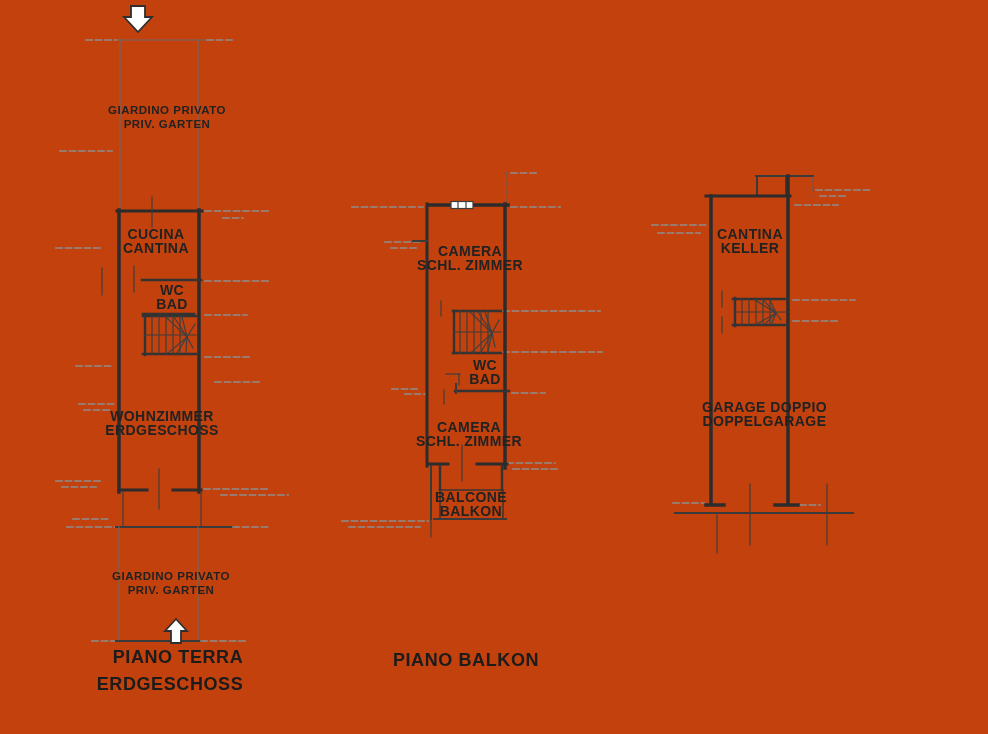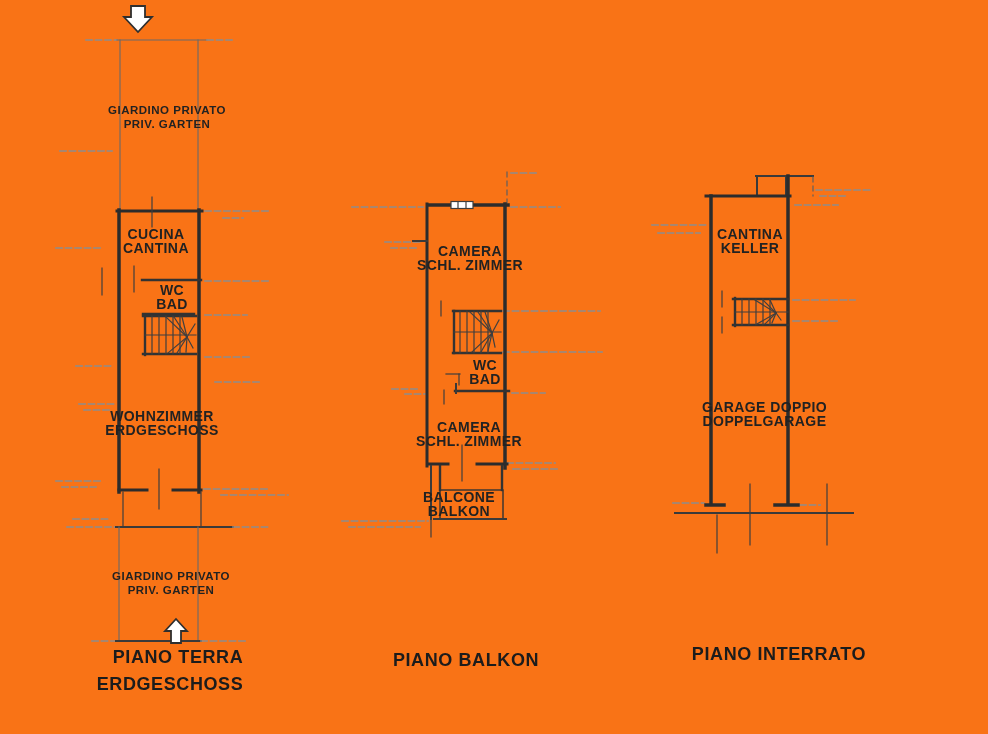--- a/index.html
+++ b/index.html
@@ -1,17 +1,17 @@
 <!DOCTYPE html>
 <html><head>
 <meta charset="utf-8">
 <style>
   html,body{margin:0;padding:0;background:#ffffff;}
   .sheet{
-    position:relative;width:988px;height:734px;background:#f97316;
+    position:relative;width:988px;height:734px;background:#c2410c;
     font-family:"Liberation Sans",sans-serif;overflow:hidden;
   }
   .sheet svg{position:absolute;left:0;top:0;}
   svg line, svg polyline, svg path{fill:none;stroke-linecap:square;}
   .w35{stroke:#2c2c2c;stroke-width:3.5;}
   .w3{stroke:#2c2c2c;stroke-width:3;}
   .w25{stroke:#333333;stroke-width:2.4;}
   .w2{stroke:#3a3a3a;stroke-width:2;}
   .t{stroke:#3f3f3f;stroke-width:1.2;}
   .g{stroke:#6a6a6a;stroke-width:1.1;}
@@ -270,33 +270,32 @@
   <span class="l">SCHL. ZIMMER</span>
 </div>
 <div class="lbl room" style="left:485px;top:359px">
   <span class="l">WC</span>
   <span class="l">BAD</span>
 </div>
 <div class="lbl room" style="left:469px;top:421px">
   <span class="l">CAMERA</span>
   <span class="l">SCHL. ZIMMER</span>
 </div>
-<div class="lbl room" style="left:459px;top:491px">
+<div class="lbl room" style="left:471px;top:491px">
   <span class="l">BALCONE</span>
   <span class="l">BALKON</span>
 </div>
 <div class="lbl title" style="left:466px;top:647px">
   <span class="l">PIANO BALKON</span>
 </div>
 
 <div class="lbl room" style="left:750px;top:228px">
   <span class="l">CANTINA</span>
   <span class="l">KELLER</span>
 </div>
 <div class="lbl room left-align" style="left:702px;top:401px">
   <span class="l">GARAGE DOPPIO</span>
   <span class="l">DOPPELGARAGE</span>
 </div>
 <div class="lbl title" style="left:779px;top:641px">
-  <span class="l">PIANO INTERRATO</span>
 </div>
 
 </div>
 
 </body></html>

